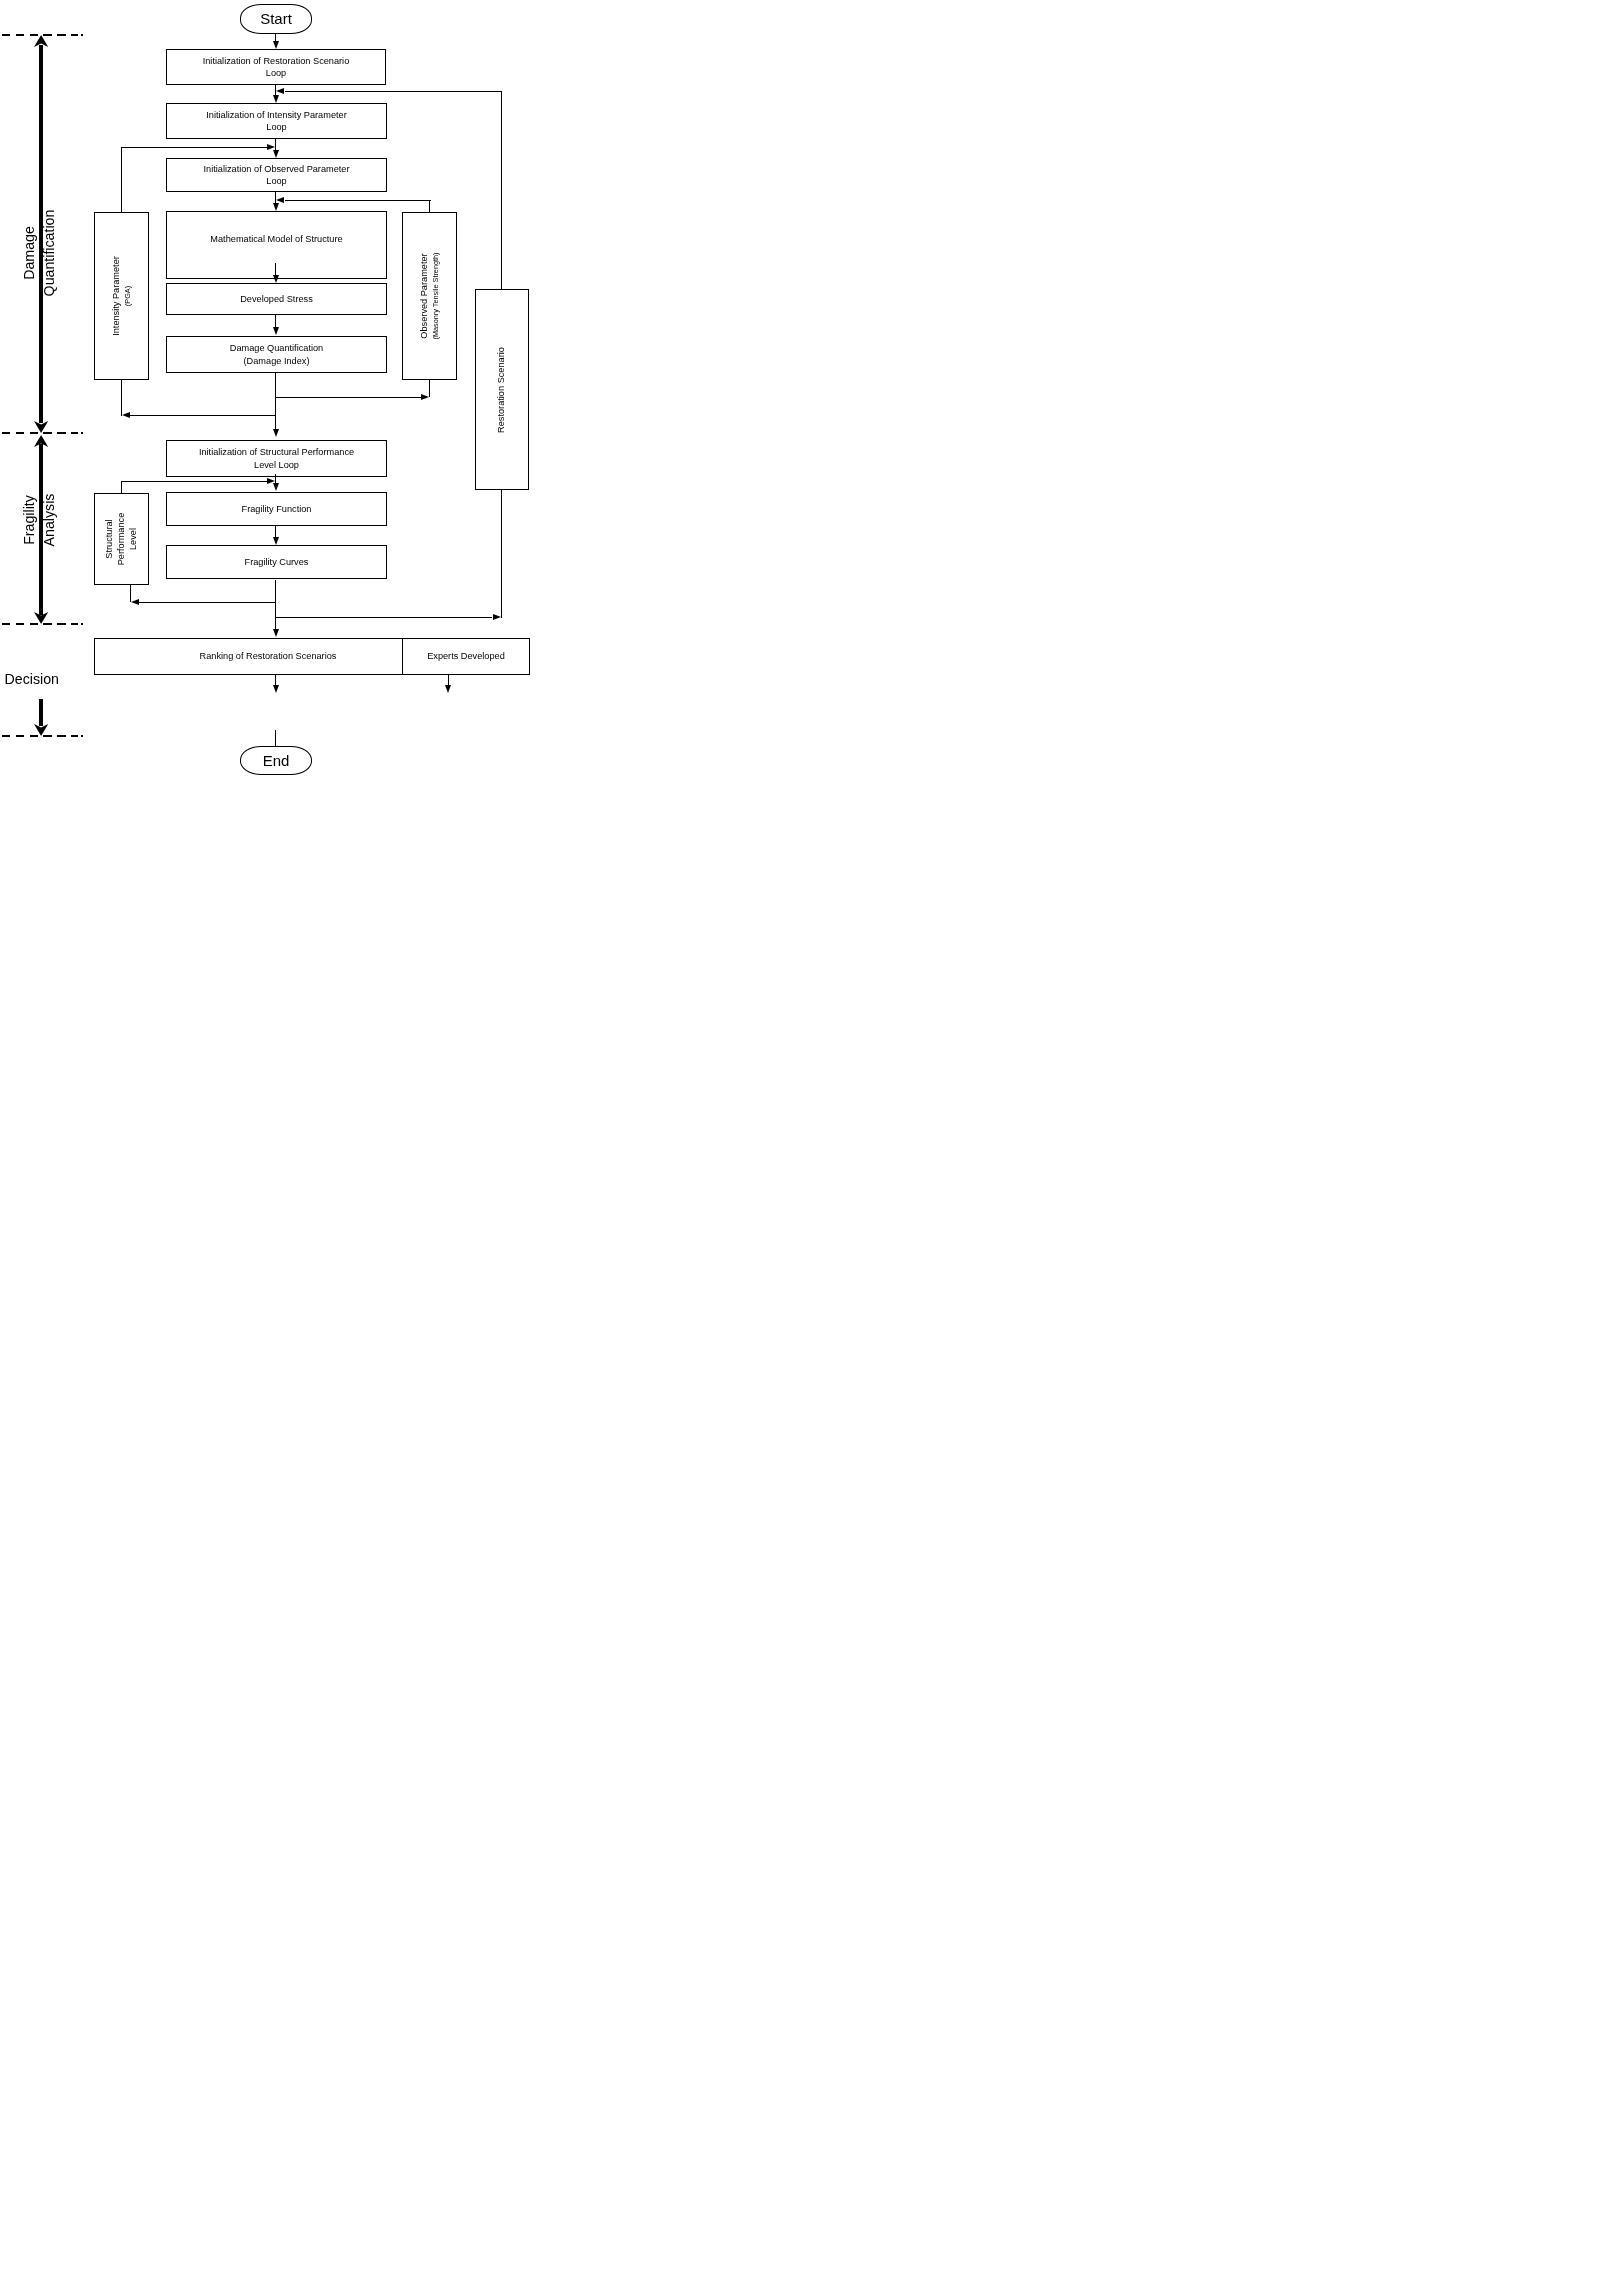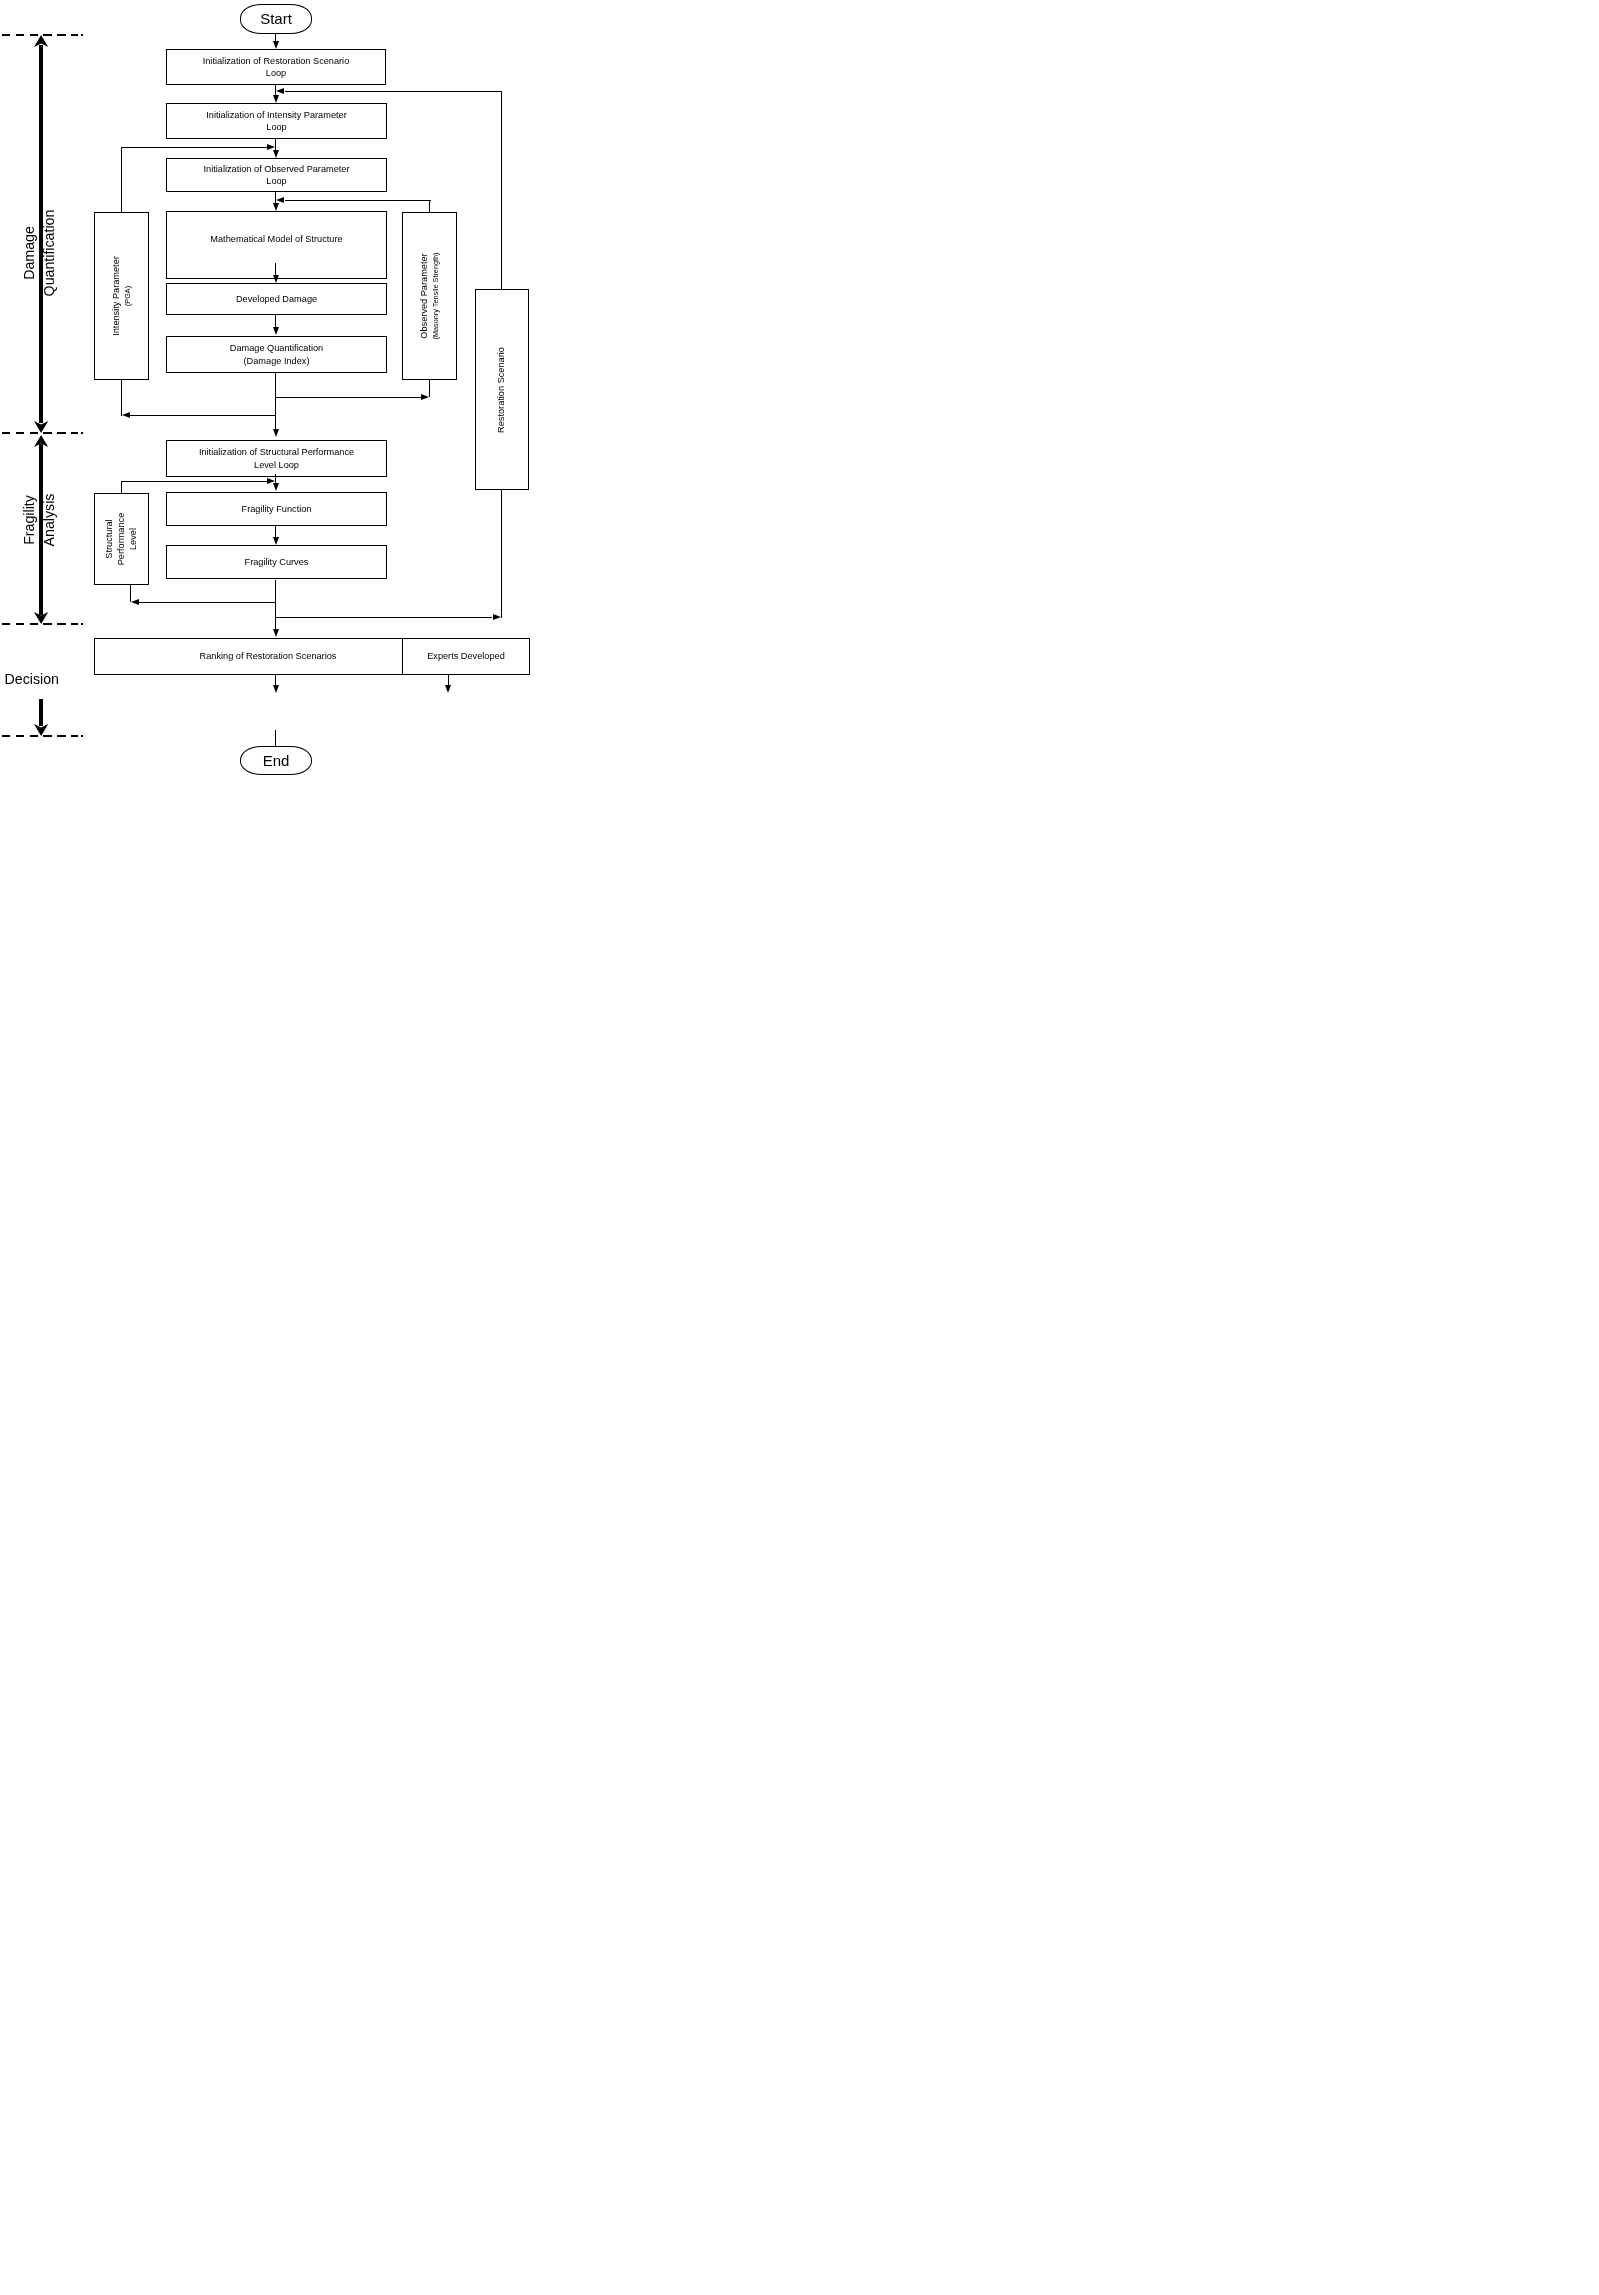--- a/index.html
+++ b/index.html
@@ -96,21 +96,21 @@
     <span>Loop</span>
   </div>
   <div class="box" style="left:166px; top:158px; width:221px; height:34px">
     <span>Initialization of Observed Parameter</span>
     <span>Loop</span>
   </div>
   <div class="box pad-b" style="left:166px; top:211px; width:221px; height:68px">
     <span>Mathematical Model of Structure</span>
   </div>
   <div class="box" style="left:166px; top:283px; width:221px; height:32px">
-    <span>Developed Damage</span>
+    <span>Developed Stress</span>
   </div>
   <div class="box" style="left:166px; top:336px; width:221px; height:37px">
     <span>Damage Quantification</span>
     <span>(Damage Index)</span>
   </div>
   <div class="box" style="left:166px; top:440px; width:221px; height:37px">
     <span>Initialization of Structural Performance</span>
     <span>Level Loop</span>
   </div>
   <div class="box" style="left:166px; top:492px; width:221px; height:34px">

